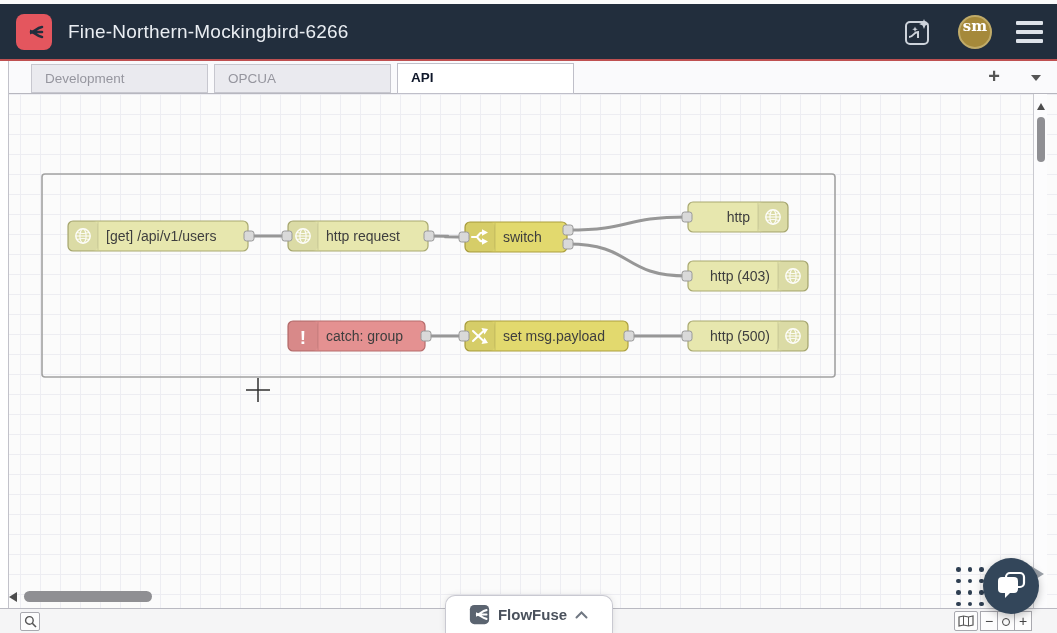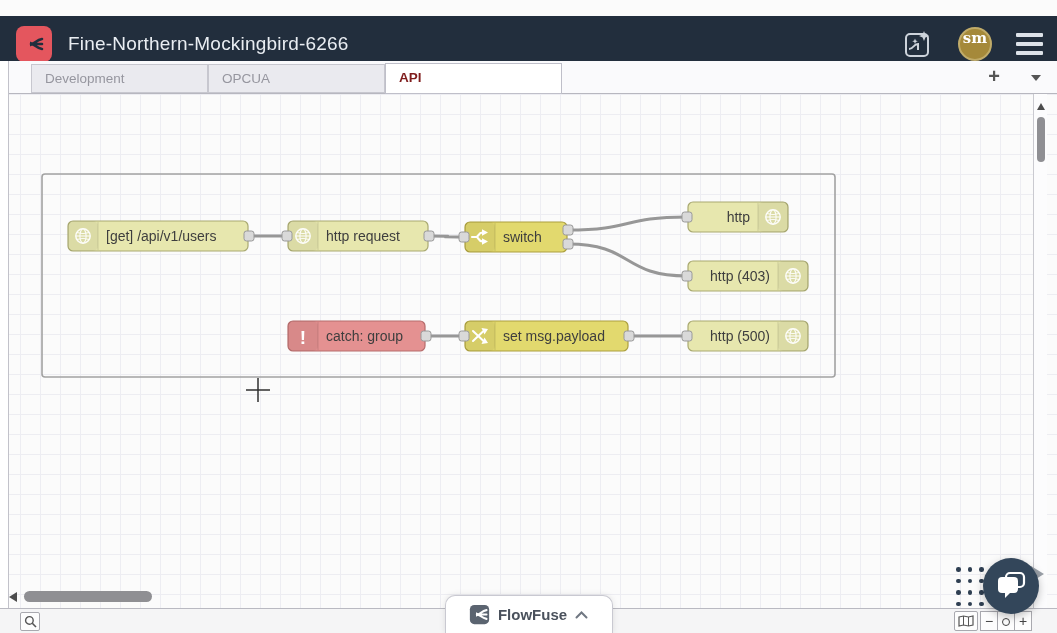--- a/index.html
+++ b/index.html
@@ -1,45 +1,45 @@
 <!DOCTYPE html>
 <html><head>
 <meta charset="utf-8">
 <style>
   * { margin:0; padding:0; box-sizing:border-box; }
   body { background:#ddd; font-family:"Liberation Sans", sans-serif; }
   .screen { position:relative; width:1057px; height:633px; background:#fbfbfb; overflow:hidden; }
 
   
-  .header { position:absolute; top:16px; left:0; width:100%; height:58px;
+  .header { position:absolute; top:4px; left:0; width:100%; height:58px;
     background:#222e3d; border-bottom:3px solid #bf5051;
     display:flex; align-items:center; padding:0 14px; }
   .logo { width:36px; height:36px; border-radius:8px; background:#e4565e;
     display:flex; align-items:center; justify-content:center; margin:0 16px 0 2px; }
   .title { color:#e9edf2; font-size:19px; letter-spacing:.2px; }
   .header-right { margin-left:auto; display:flex; align-items:center; gap:24px; }
   .deploy-btn { height:33px; min-width:136px; background:#39424f; border-radius:3px;
     display:flex; align-items:center; padding:0 10px; gap:9px; cursor:default; }
   .deploy-label { color:#7b8492; font-size:15px; flex:1; text-align:center; }
   .caret-down { width:0; height:0; border-left:5px solid transparent; border-right:5px solid transparent;
     border-top:6px solid #7b8492; }
   .avatar { width:34px; height:34px; border-radius:50%; background:#a5893a;
     border:2px solid #c0ab69; color:#fff; font-family:"DejaVu Serif", serif; font-weight:bold;
     font-size:15px; display:flex; align-items:flex-start; justify-content:center; }
   .hamburger { display:flex; flex-direction:column; gap:5px; cursor:pointer; }
   .hamburger span { width:27px; height:4px; background:#dde2e9; border-radius:1px; }
 
   
   .tabbar { position:absolute; top:61px; left:0; width:100%; height:33px;
     background:#fafafc; border-bottom:1px solid #b7b7bf; z-index:2; }
-  .tab-list { position:absolute; left:31px; bottom:0; display:flex; align-items:flex-end; }
+  .tab-list { position:absolute; left:31px; bottom:0; display:flex; gap:6px; align-items:flex-end; }
   .tab { width:177px; height:29px; background:#eaeaef; border:1px solid #c7c7cf;
     color:#96969f; font-size:13.5px; line-height:27px; padding-left:13px;
     white-space:nowrap; overflow:hidden; cursor:pointer; }
-  .tab.active { background:#fff; color:#7f1d1d; font-weight:bold; height:31px;
+  .tab.active { background:#fff; color:#0f172a; font-weight:bold; height:31px;
     margin-bottom:-1px; border-color:#bfbfc9; }
   .tab-add { position:absolute; right:50px; bottom:3px; width:26px; height:26px;
     color:#555; font-size:20px; font-weight:bold; text-align:center; line-height:25px; cursor:pointer; }
   .tab-menu { position:absolute; right:16px; bottom:12px; width:0; height:0; cursor:pointer;
     border-left:5px solid transparent; border-right:5px solid transparent; border-top:6px solid #555; }
 
   
   .canvas { position:absolute; top:94px; left:0; width:1057px; height:514px; background:#fbfbfb;
     background-image: linear-gradient(to right, #ededf2 1px, transparent 1px),
                       linear-gradient(to bottom, #ededf2 1px, transparent 1px);

